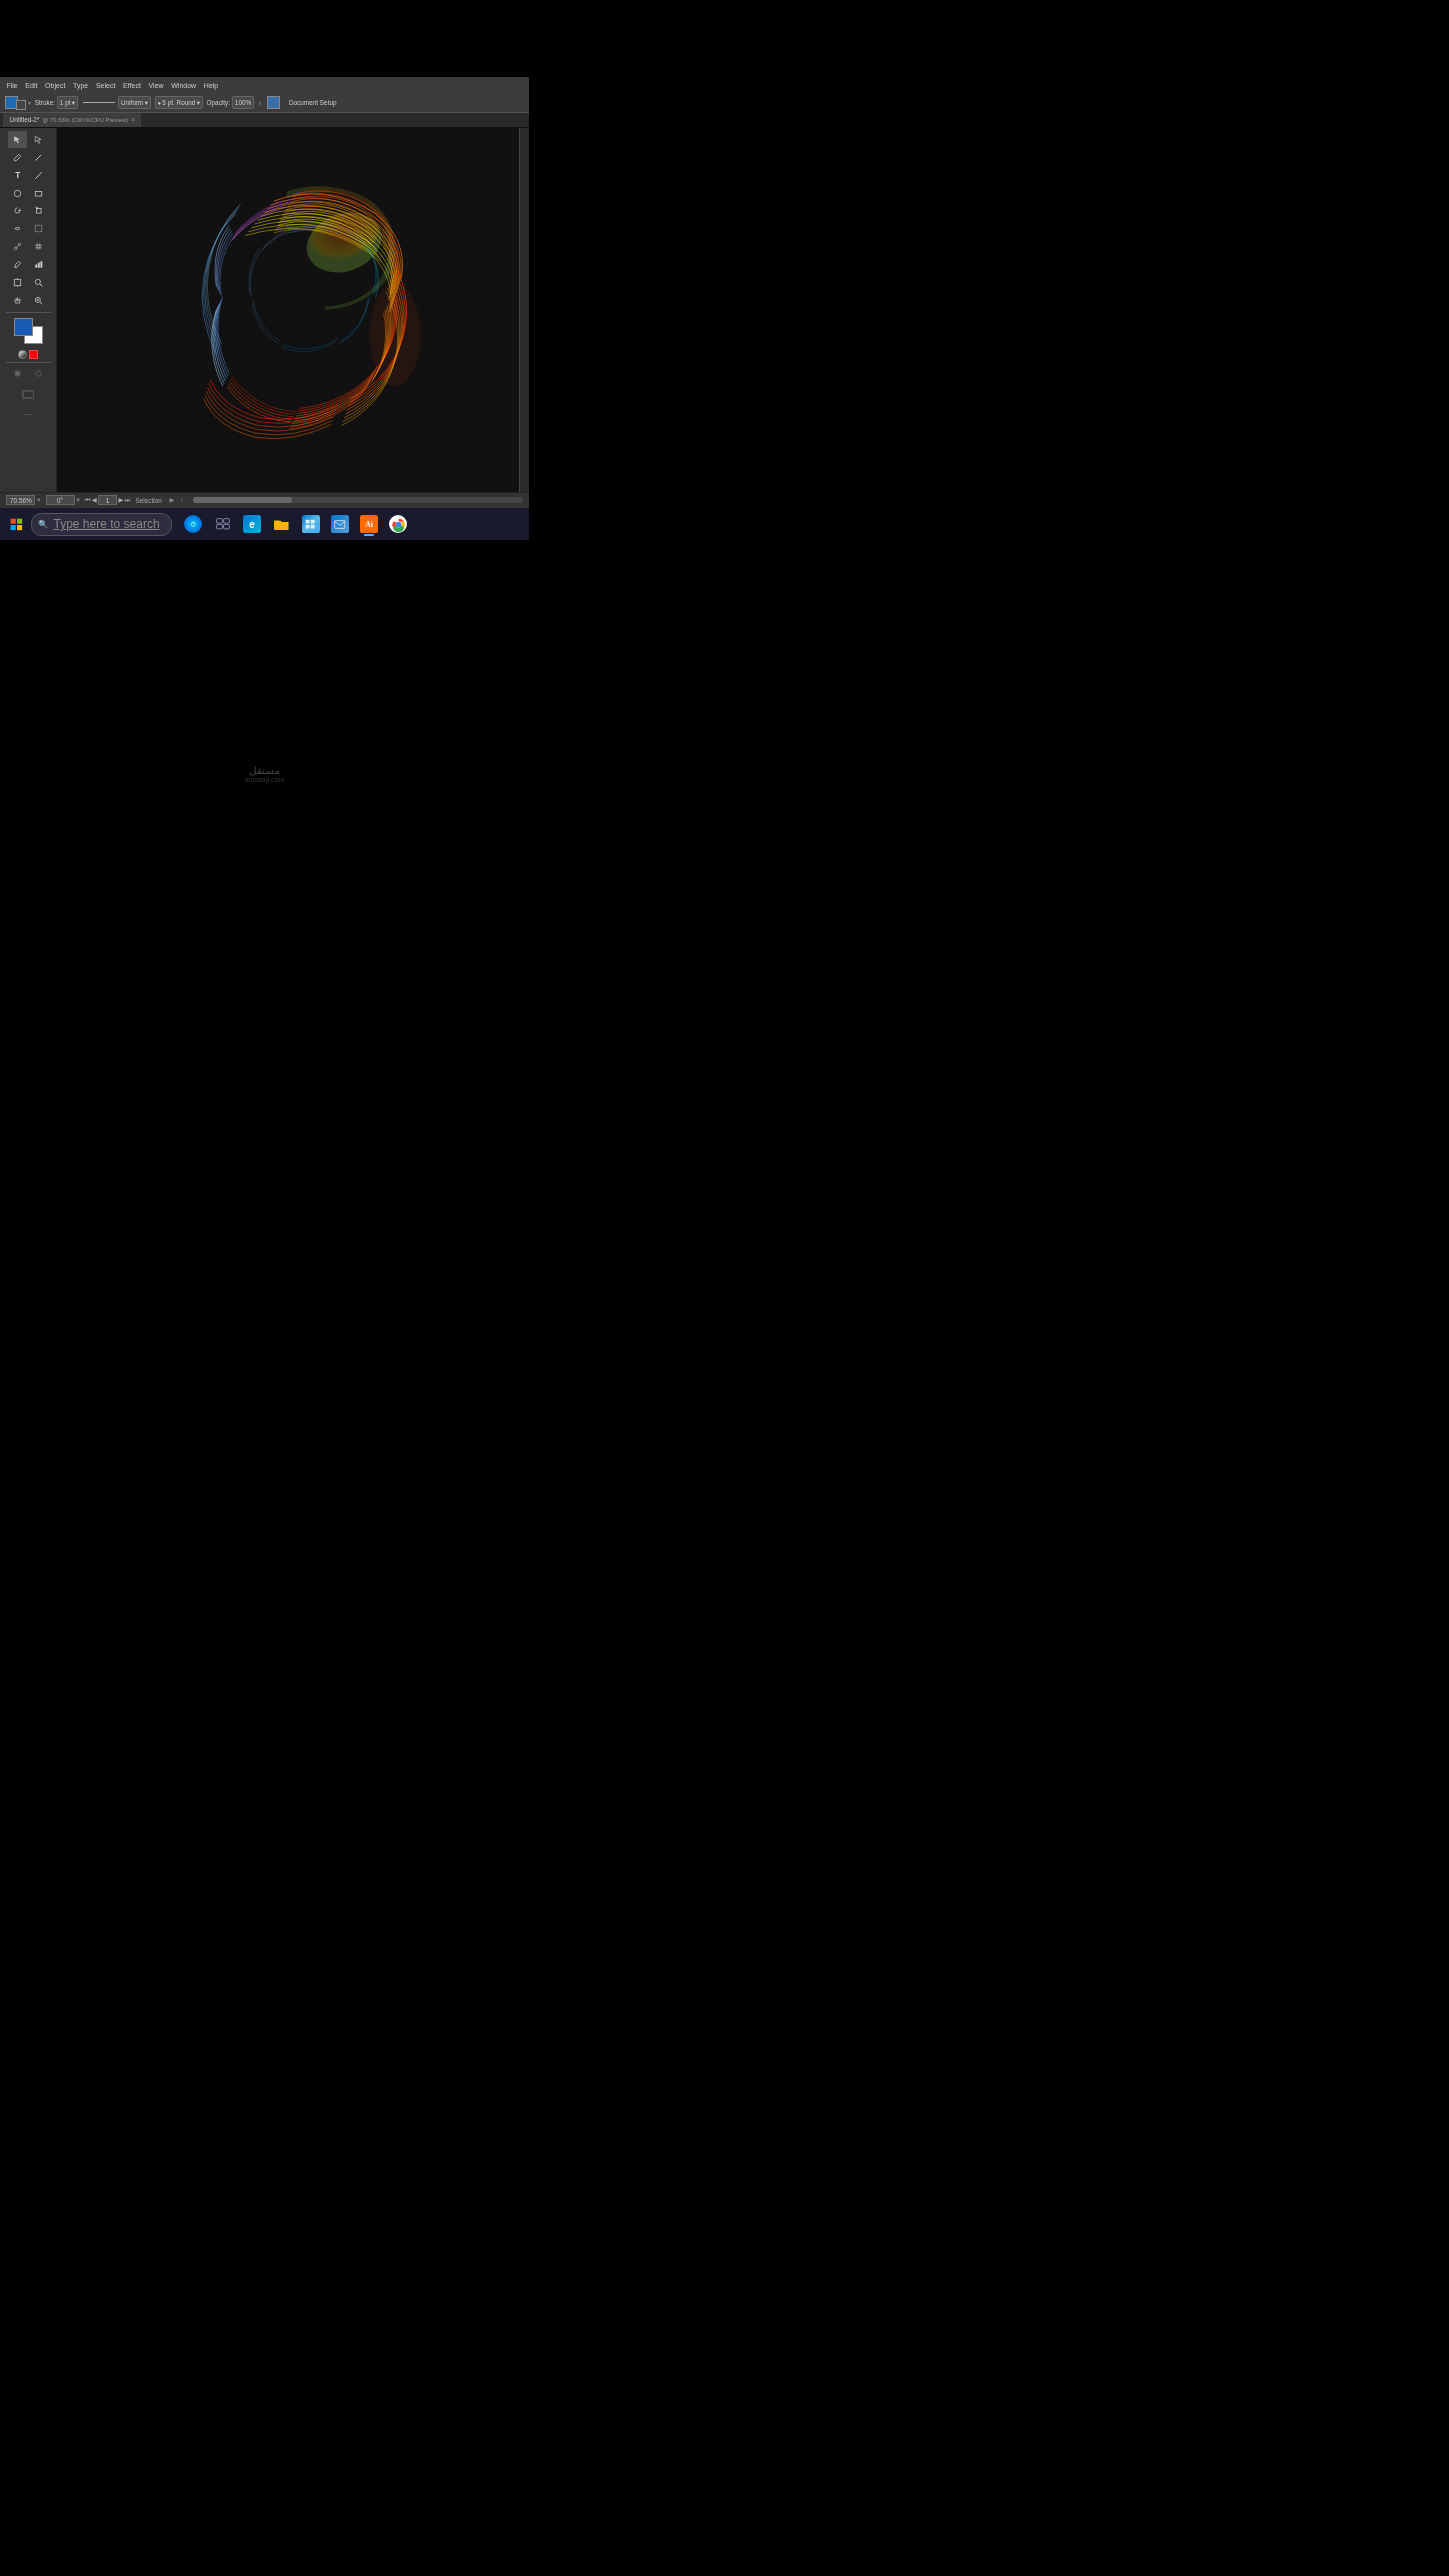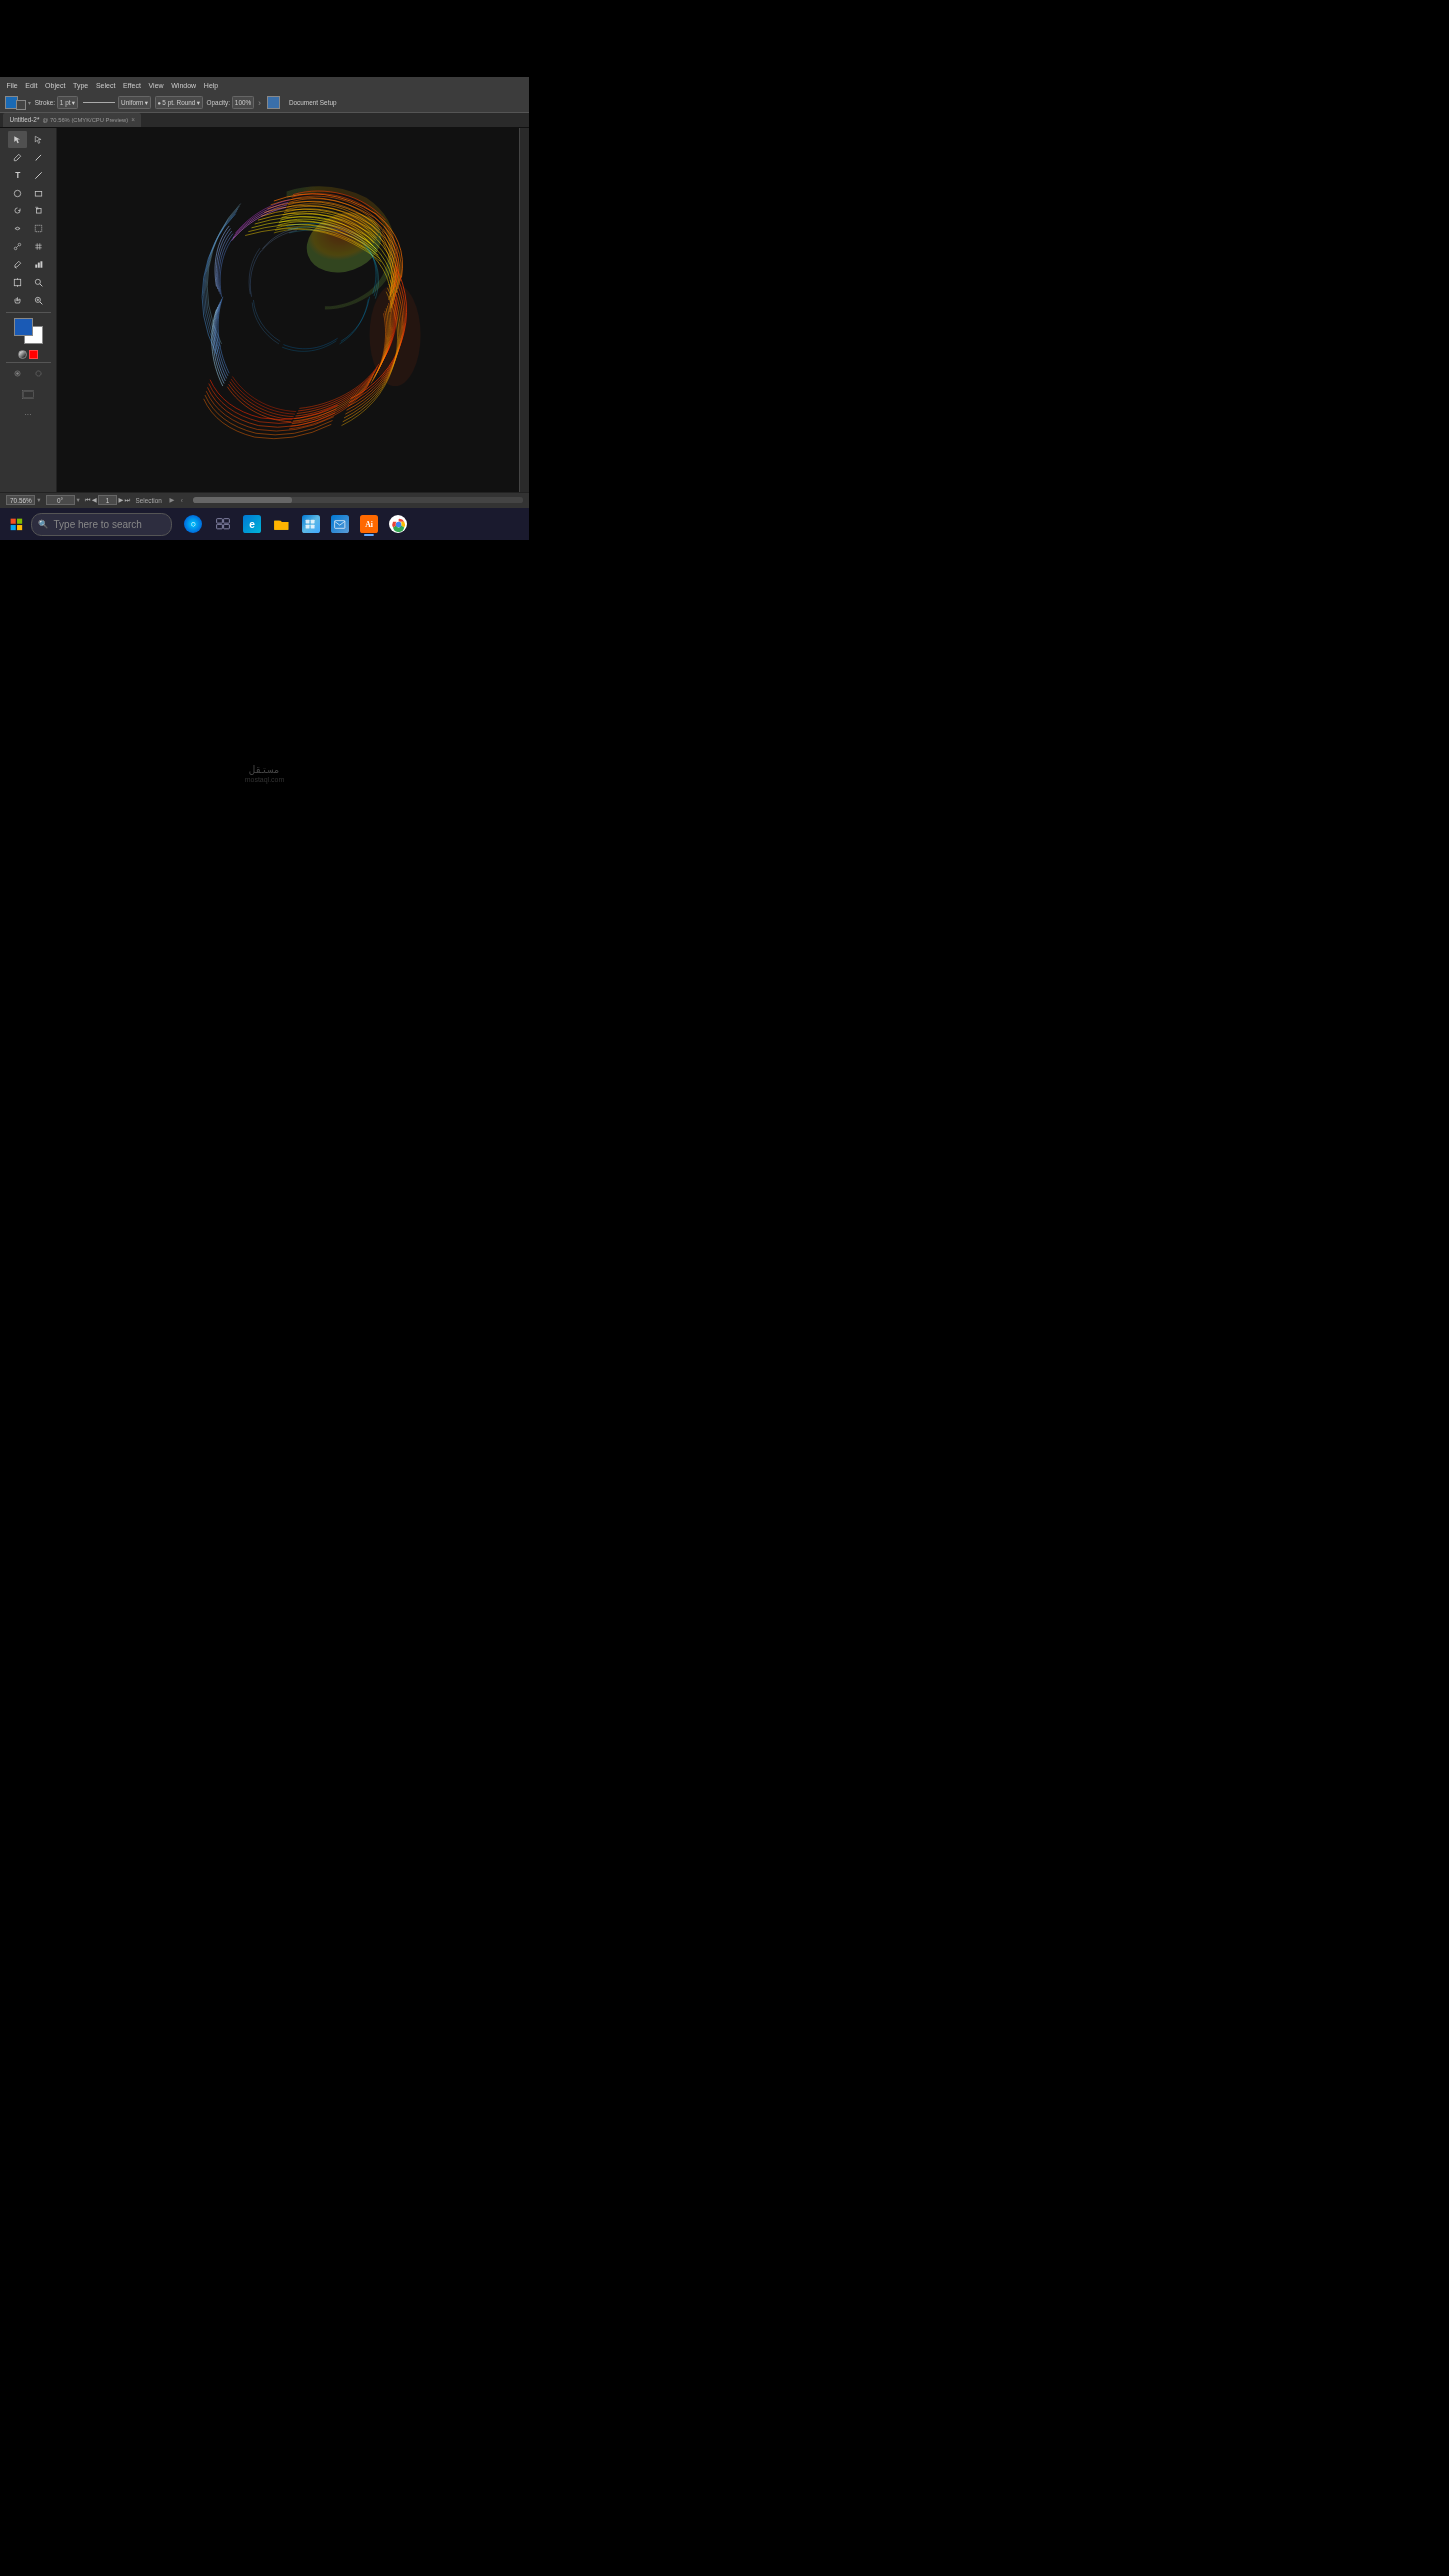--- a/index.html
+++ b/index.html
@@ -320,21 +320,22 @@
       cursor: text;
     }
 
     .taskbar-search-icon {
       color: #aaa;
       font-size: 8.3px;
     }
 
     .taskbar-search-text {
       color: #888;
-      font-size: 10px;
+      font-size: 12px;
+      text-decoration: underline;
     }
 
     .taskbar-apps {
       display: flex;
       align-items: center;
       gap: 1.3px;
       margin-left: 5.1px;
     }
 
     .taskbar-app {
@@ -988,17 +989,17 @@
           </svg>
         </div>
       </div>
     </div>
   </div>
 
 </div>
 
 <div class="bottom-black">
   <div class="watermark">
-    <div style="font-size:10.2px; color:#444; font-family: Liberation Mono, monospace; direction: rtl;">مستقل</div>
+    <div style="font-size:10.2px; color:#444; font-family: Liberation Serif, serif; direction: rtl;">مستقل</div>
     <div style="font-size:7px; color:#333;">mostaql.com</div>
   </div>
 </div>
 
 
 </body></html>

